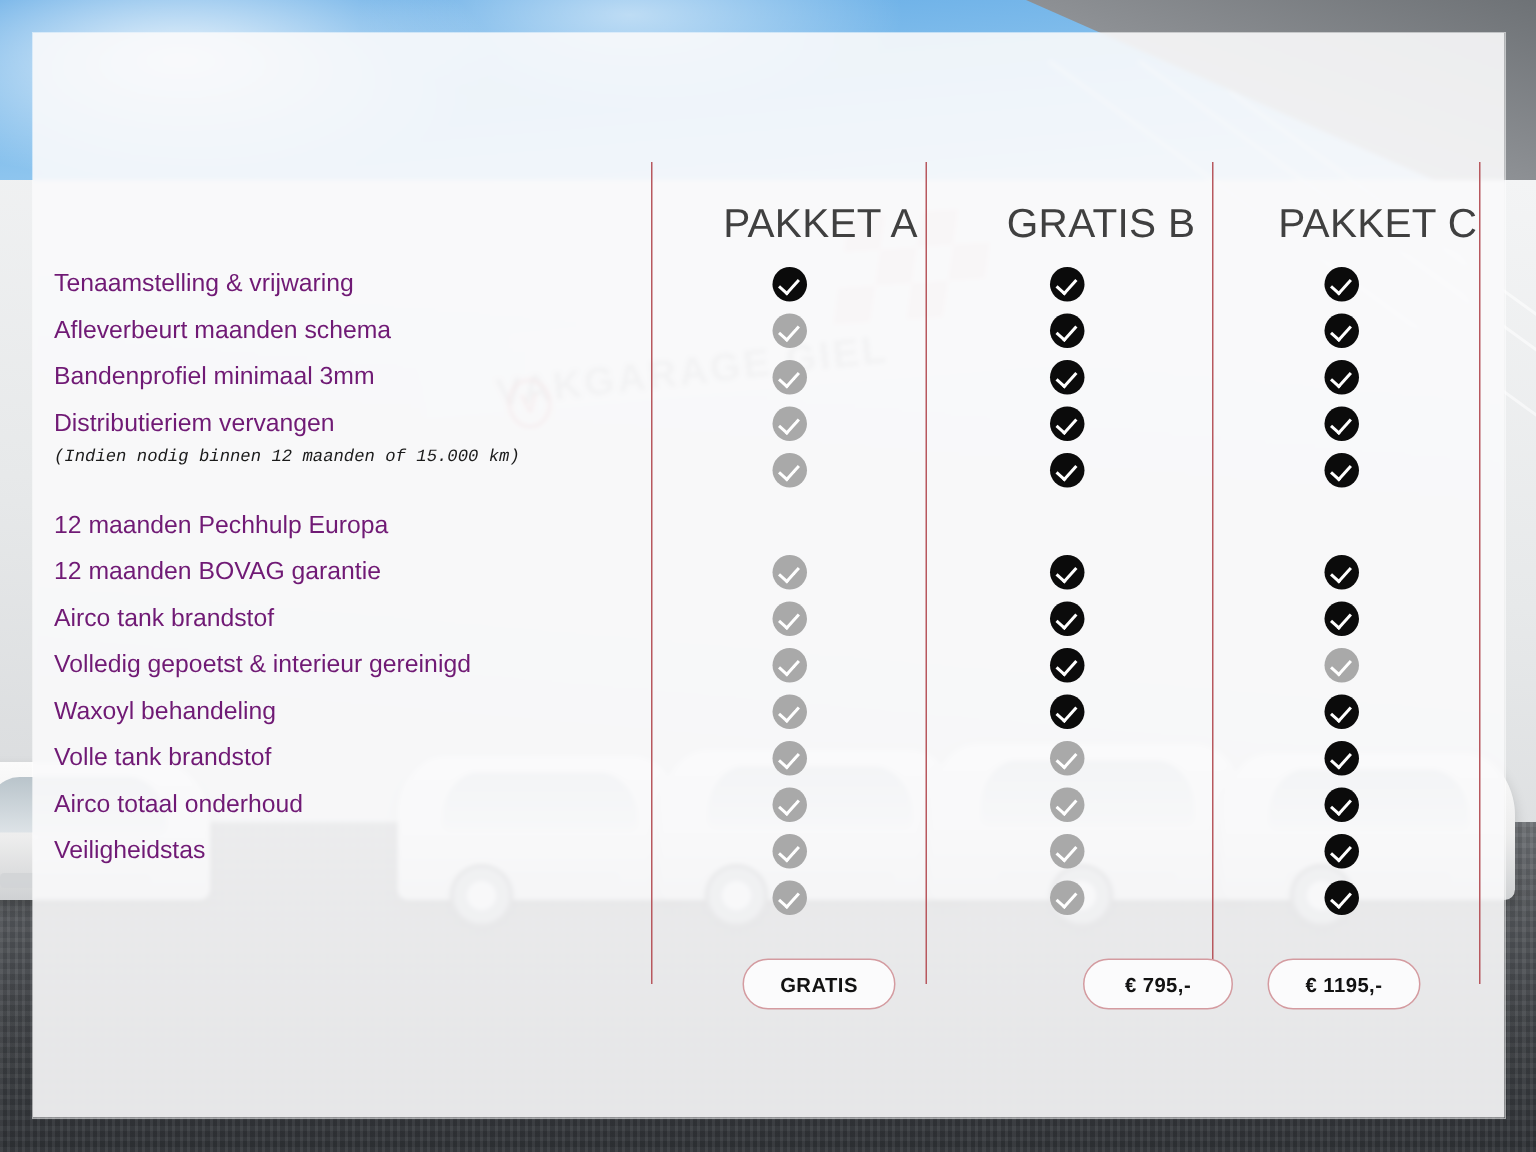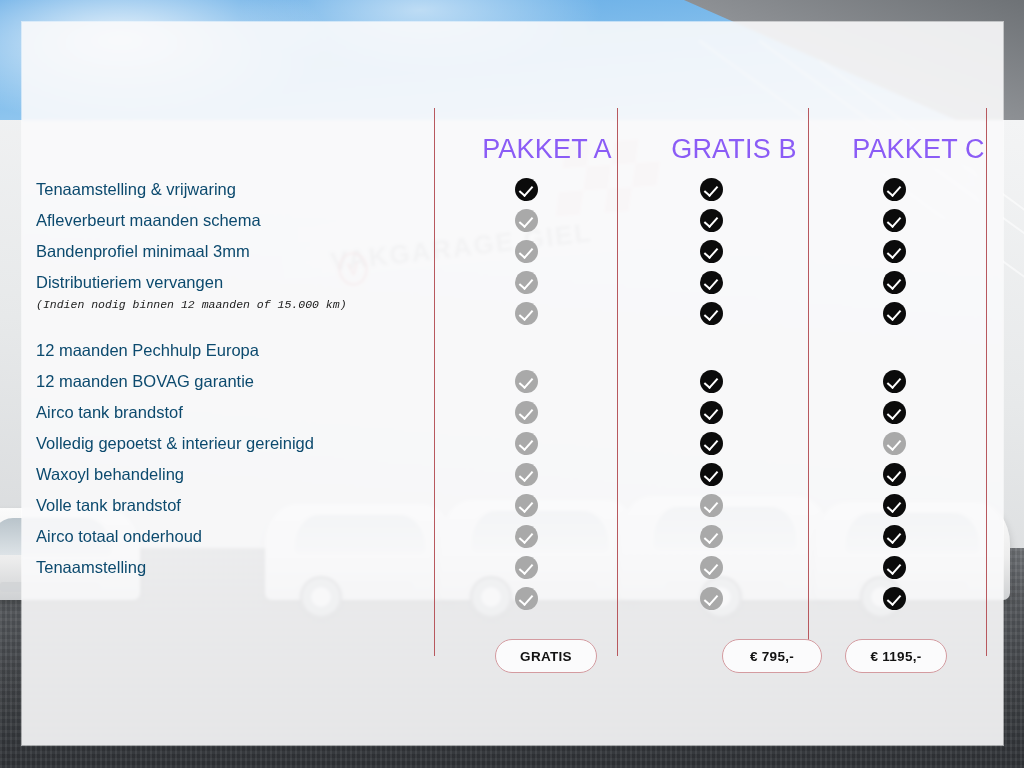--- a/index.html
+++ b/index.html
@@ -157,39 +157,39 @@
     background: #b8585e;
     top: 86px; height: 548px;
   }
 
   
   .col-header {
     position: absolute;
     top: 112px;
     font-size: 27px;
     font-weight: normal;
-    color: #8b5cf6;
+    color: #404040;
     text-align: center;
     white-space: nowrap;
     letter-spacing: .2px;
     padding-left: 43px;
   }
 
   
   #feature-list {
     position: absolute;
     left: 14px; top: 152px;
     width: 400px;
   }
   .feature-row {
     height: 31px;
     display: flex;
     align-items: center;
     font-size: 16.5px;
-    color: #0c4a6e;
+    color: #701a75;
     white-space: nowrap;
   }
   .feature-note {
     font-size: 11.5px;
     font-style: italic;
     color: #1b1b1b;
     height: 18px;
     display: flex;
     align-items: center;
     margin-top: -3px;
@@ -313,21 +313,21 @@
       <div class="feature-row">Distributieriem vervangen</div>
       <div class="feature-note">(Indien nodig binnen 12 maanden of 15.000 km)</div>
       <div class="group-gap"></div>
       <div class="feature-row">12 maanden Pechhulp Europa</div>
       <div class="feature-row">12 maanden BOVAG garantie</div>
       <div class="feature-row">Airco tank brandstof</div>
       <div class="feature-row">Volledig gepoetst &amp; interieur gereinigd</div>
       <div class="feature-row">Waxoyl behandeling</div>
       <div class="feature-row">Volle tank brandstof</div>
       <div class="feature-row">Airco totaal onderhoud</div>
-      <div class="feature-row">Tenaamstelling</div>
+      <div class="feature-row">Veiligheidstas</div>
     </div>
 
     <div class="check-col" id="col-a" style="left:482px;">
         <div class="check-cell">
           <span class="badge-check on"></span>
         </div>
         <div class="check-cell">
           <span class="badge-check off"></span>
         </div>
         <div class="check-cell">

